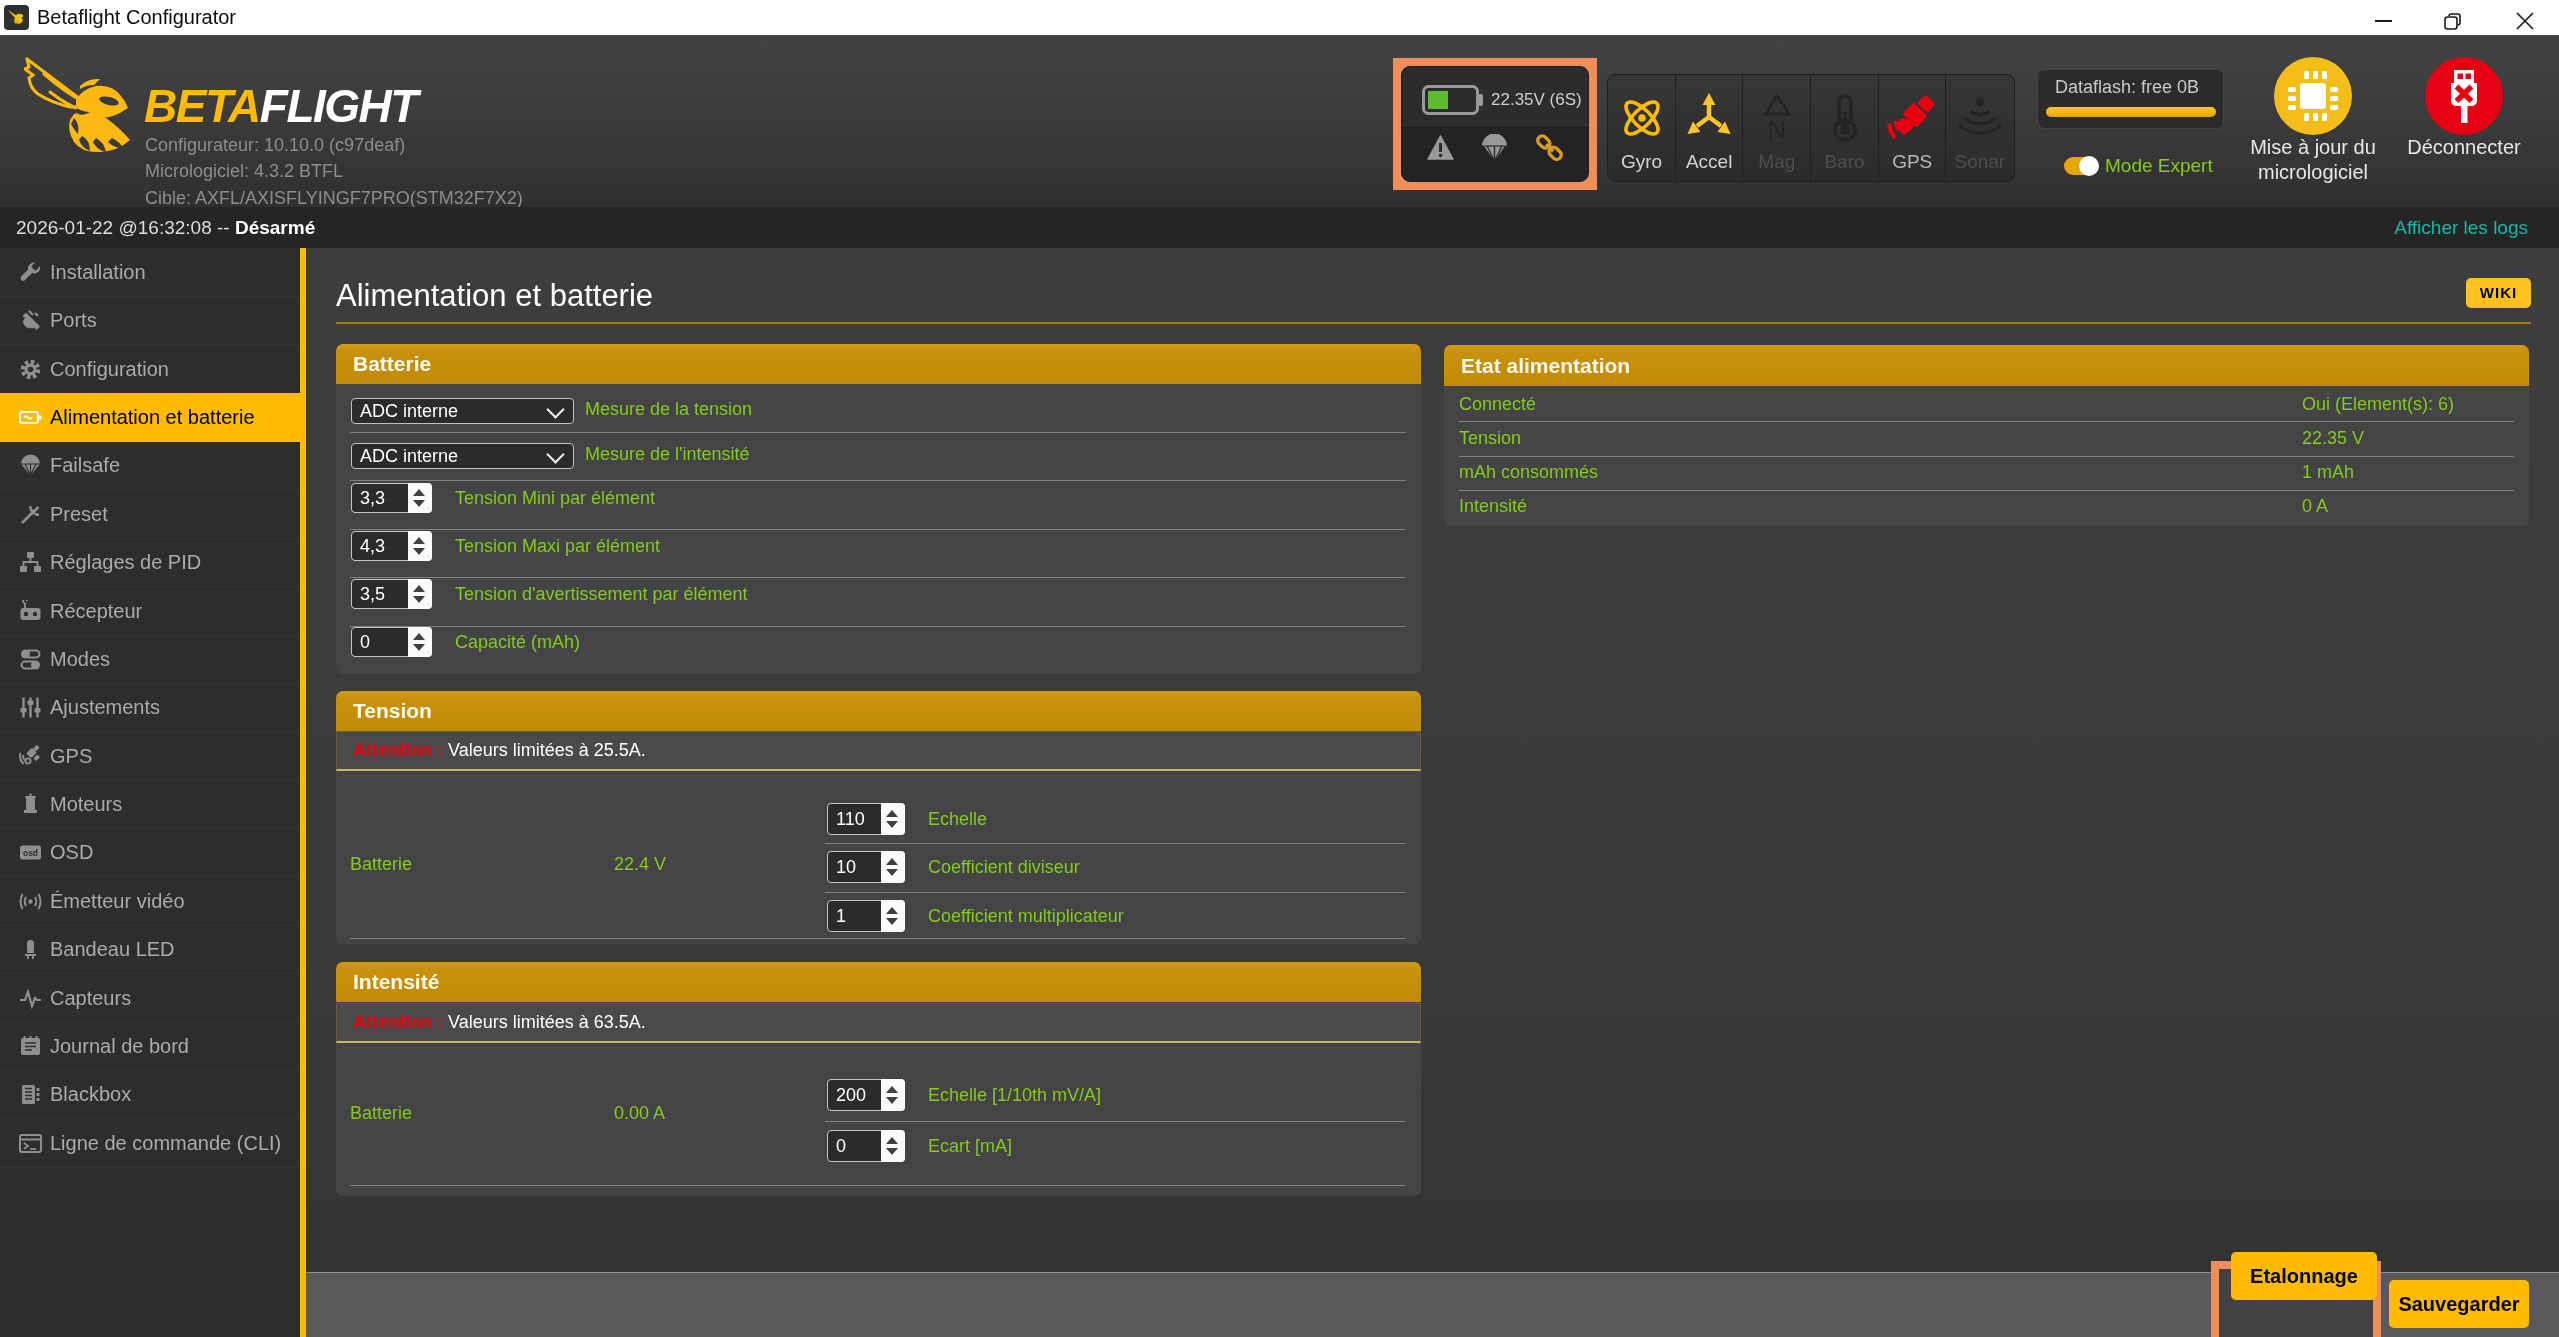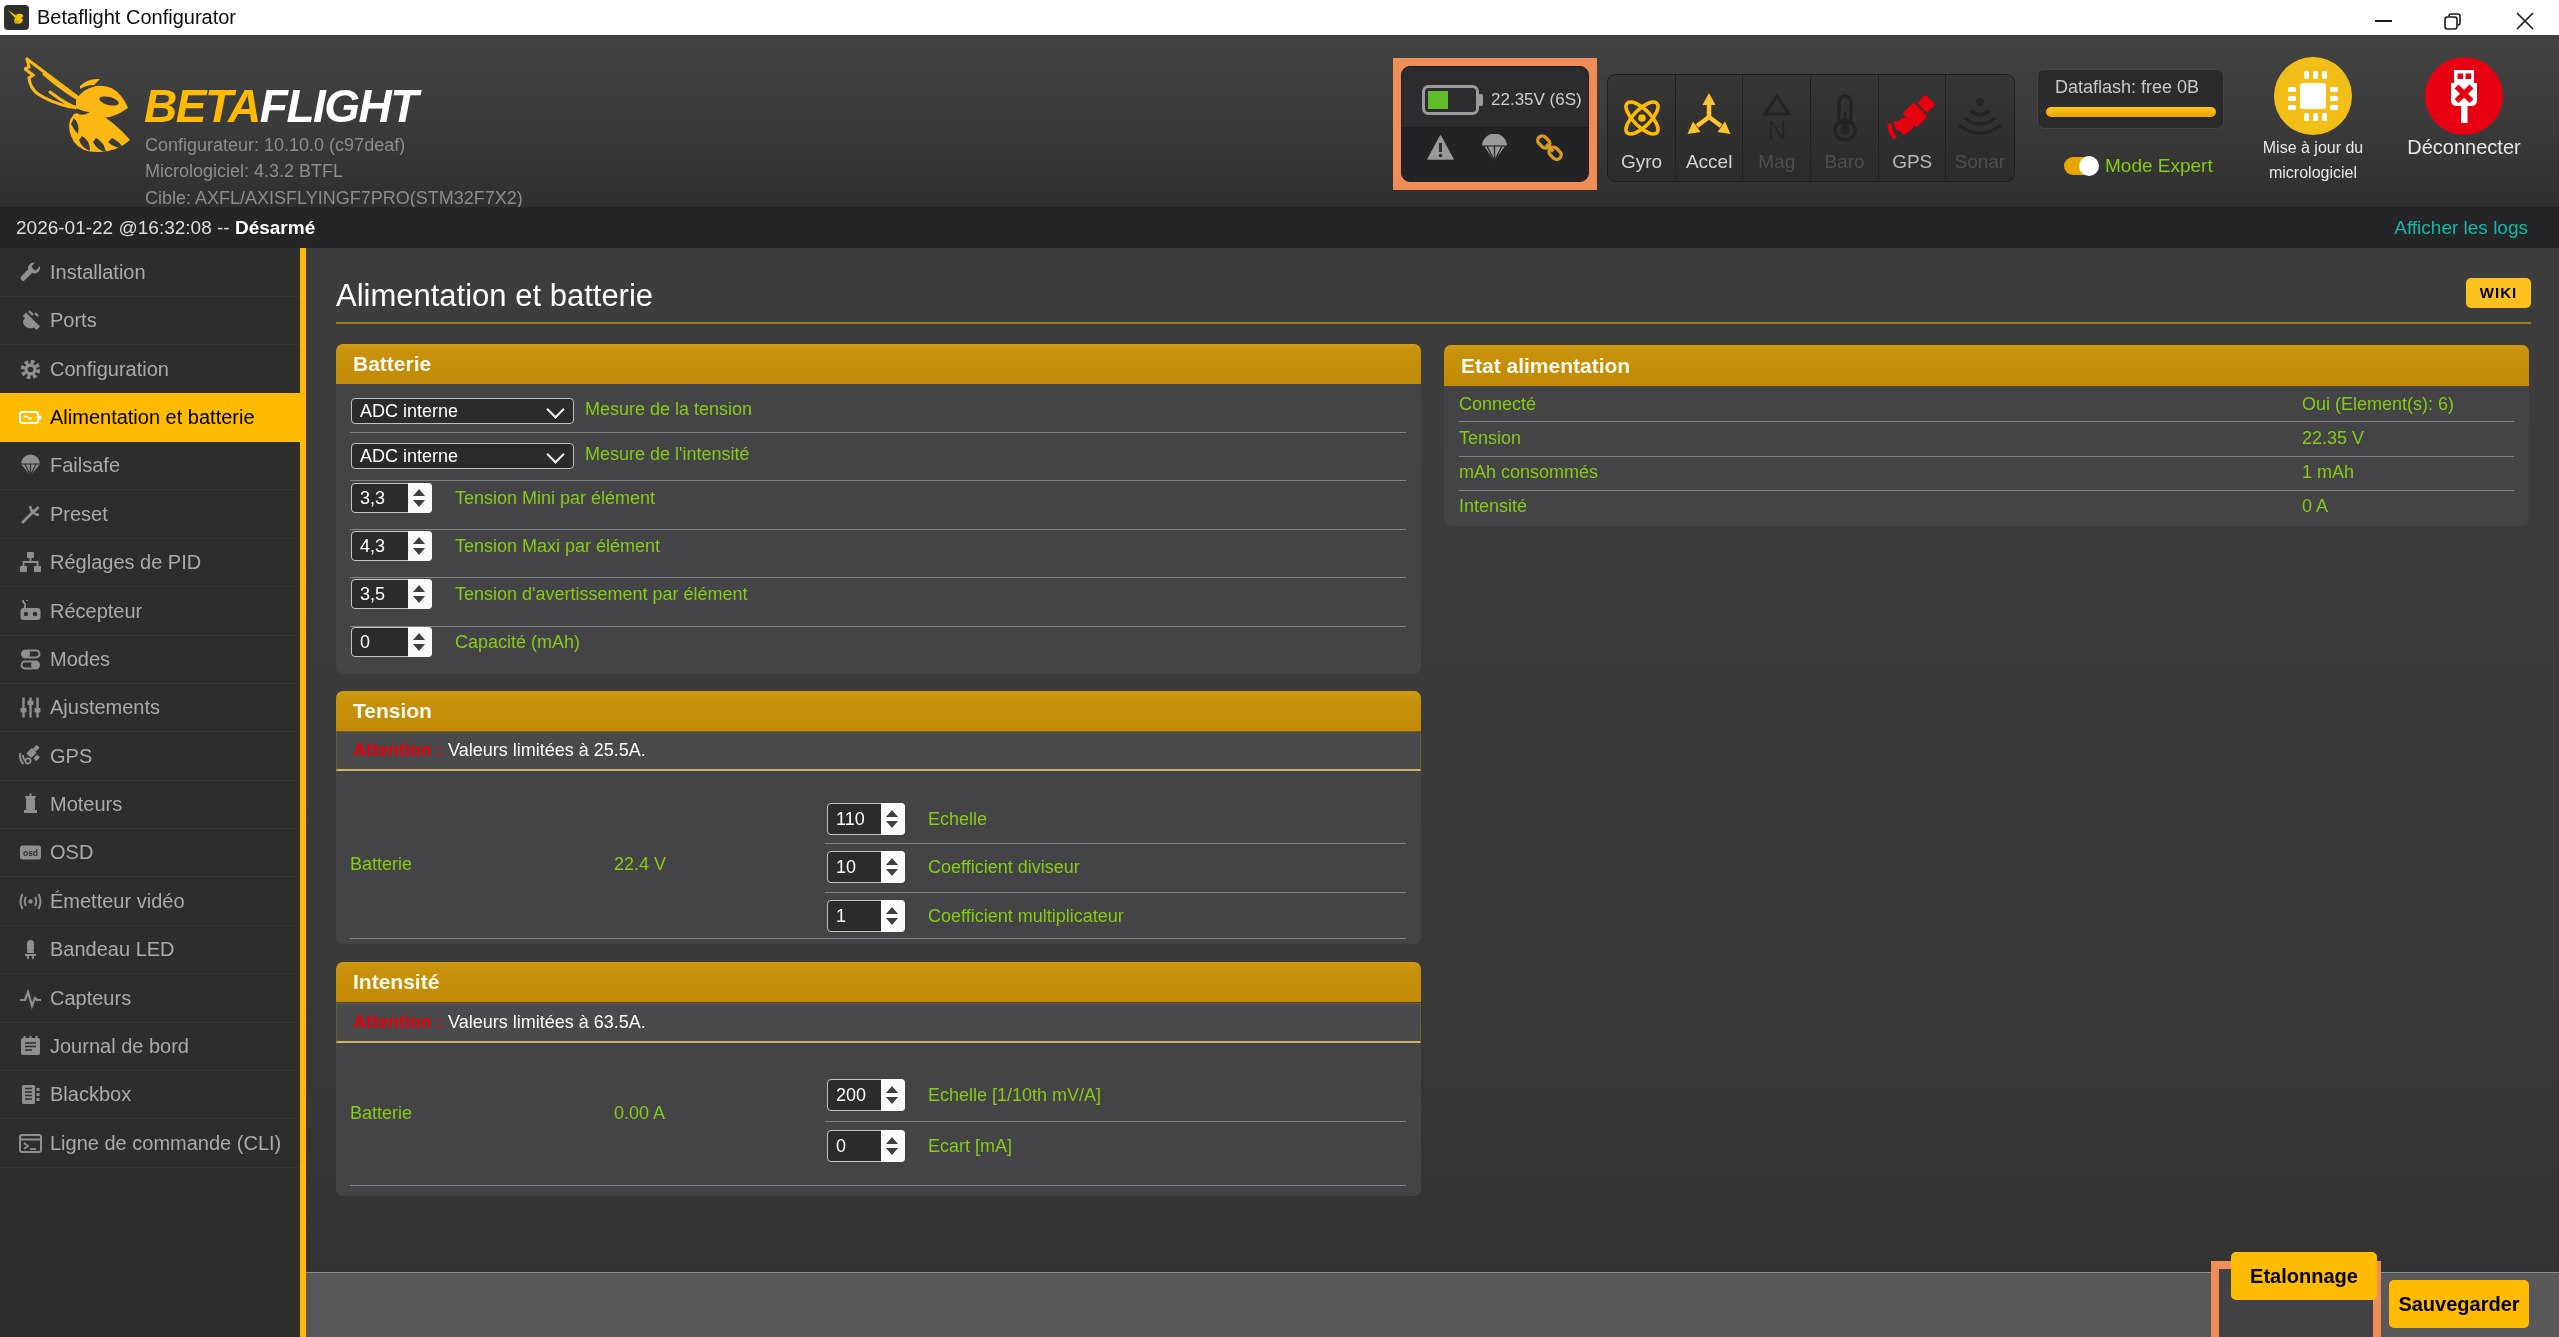--- a/index.html
+++ b/index.html
@@ -32,21 +32,21 @@
 #dataflash .t{position:absolute;left:17px;top:7px;font-size:18px;color:#c9c9c9}
 #dataflash .bar{position:absolute;left:8px;top:37px;width:170px;height:10px;border-radius:5px;background:linear-gradient(180deg,#ffc51e,#e7a500)}
 
 #toggle{left:2064px;top:157px;width:34px;height:18px;border-radius:9px;background:#e7a600}
 #toggle .knob{position:absolute;right:-1px;top:-1px;width:20px;height:20px;border-radius:50%;background:#fff}
 #togglelbl{left:2105px;top:147px;width:120px;height:38px;line-height:38px;font-size:19px;color:#84cc16}
 
 .roundbtn{border-radius:50%}
 #fwbtn{left:2274px;top:57px;width:78px;height:78px;background:#f4be19}
 #dcbtn{left:2425px;top:57px;width:78px;height:78px;background:#e60011}
-#fwlbl{left:2233px;top:135px;width:160px;text-align:center;font-size:16px;line-height:25px;color:#e8e8e8}
+#fwlbl{left:2233px;top:135px;width:160px;text-align:center;font-size:20px;line-height:25px;color:#e8e8e8}
 #dclbl{left:2384px;top:135px;width:160px;text-align:center;font-size:20px;line-height:25px;color:#e8e8e8}
 
 #logstrip{left:0;top:207px;width:2559px;height:41px;background:#252527;color:#dedede;font-size:19px}
 #logstrip .l{position:absolute;left:16px;top:0;height:41px;line-height:41px}
 #logstrip .r{position:absolute;right:31px;top:0;height:41px;line-height:41px;color:#14b8a6}
 
 #sidebar{left:0;top:248px;width:300px;height:1089px;background:#2d2d2d}
 #stripe{left:300px;top:248px;width:6px;height:1089px;background:#ffbb00}
 .mi{position:absolute;left:0;width:300px;height:49px;border-bottom:1px solid #353535;color:#ababab;font-size:20px}
 .mi .t{position:absolute;left:50px;top:0;height:48px;line-height:48px;white-space:nowrap}

